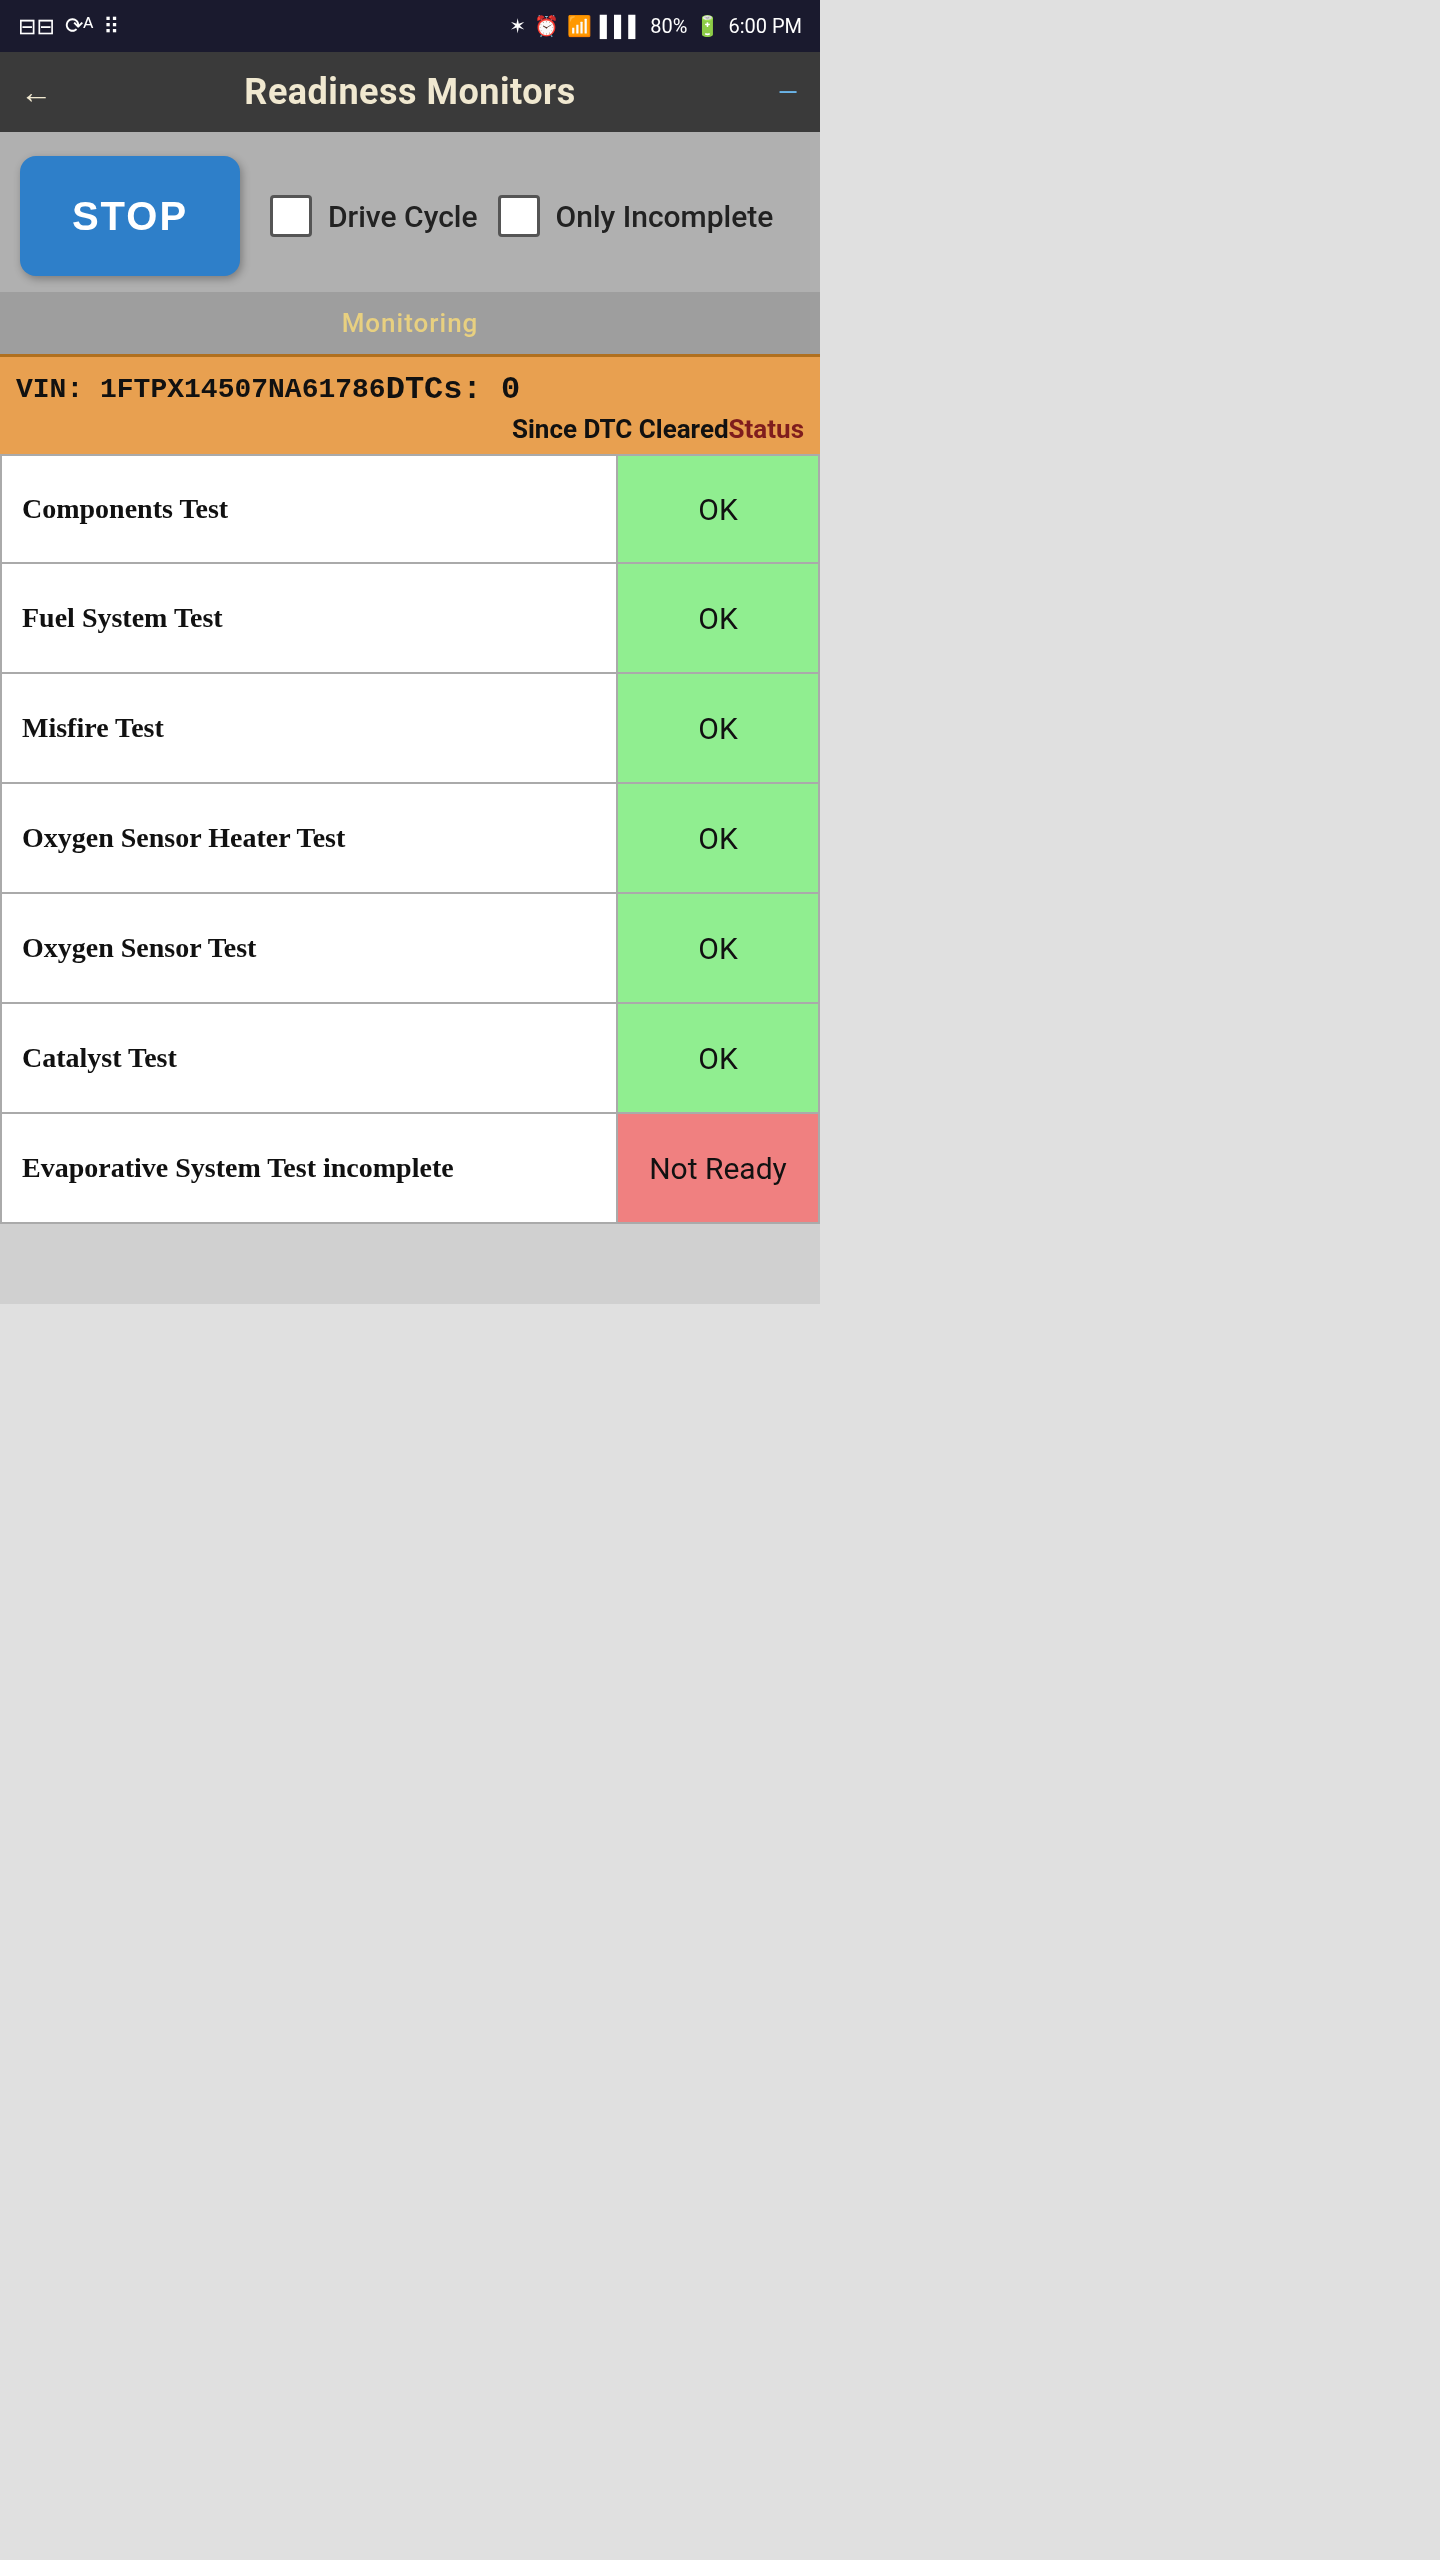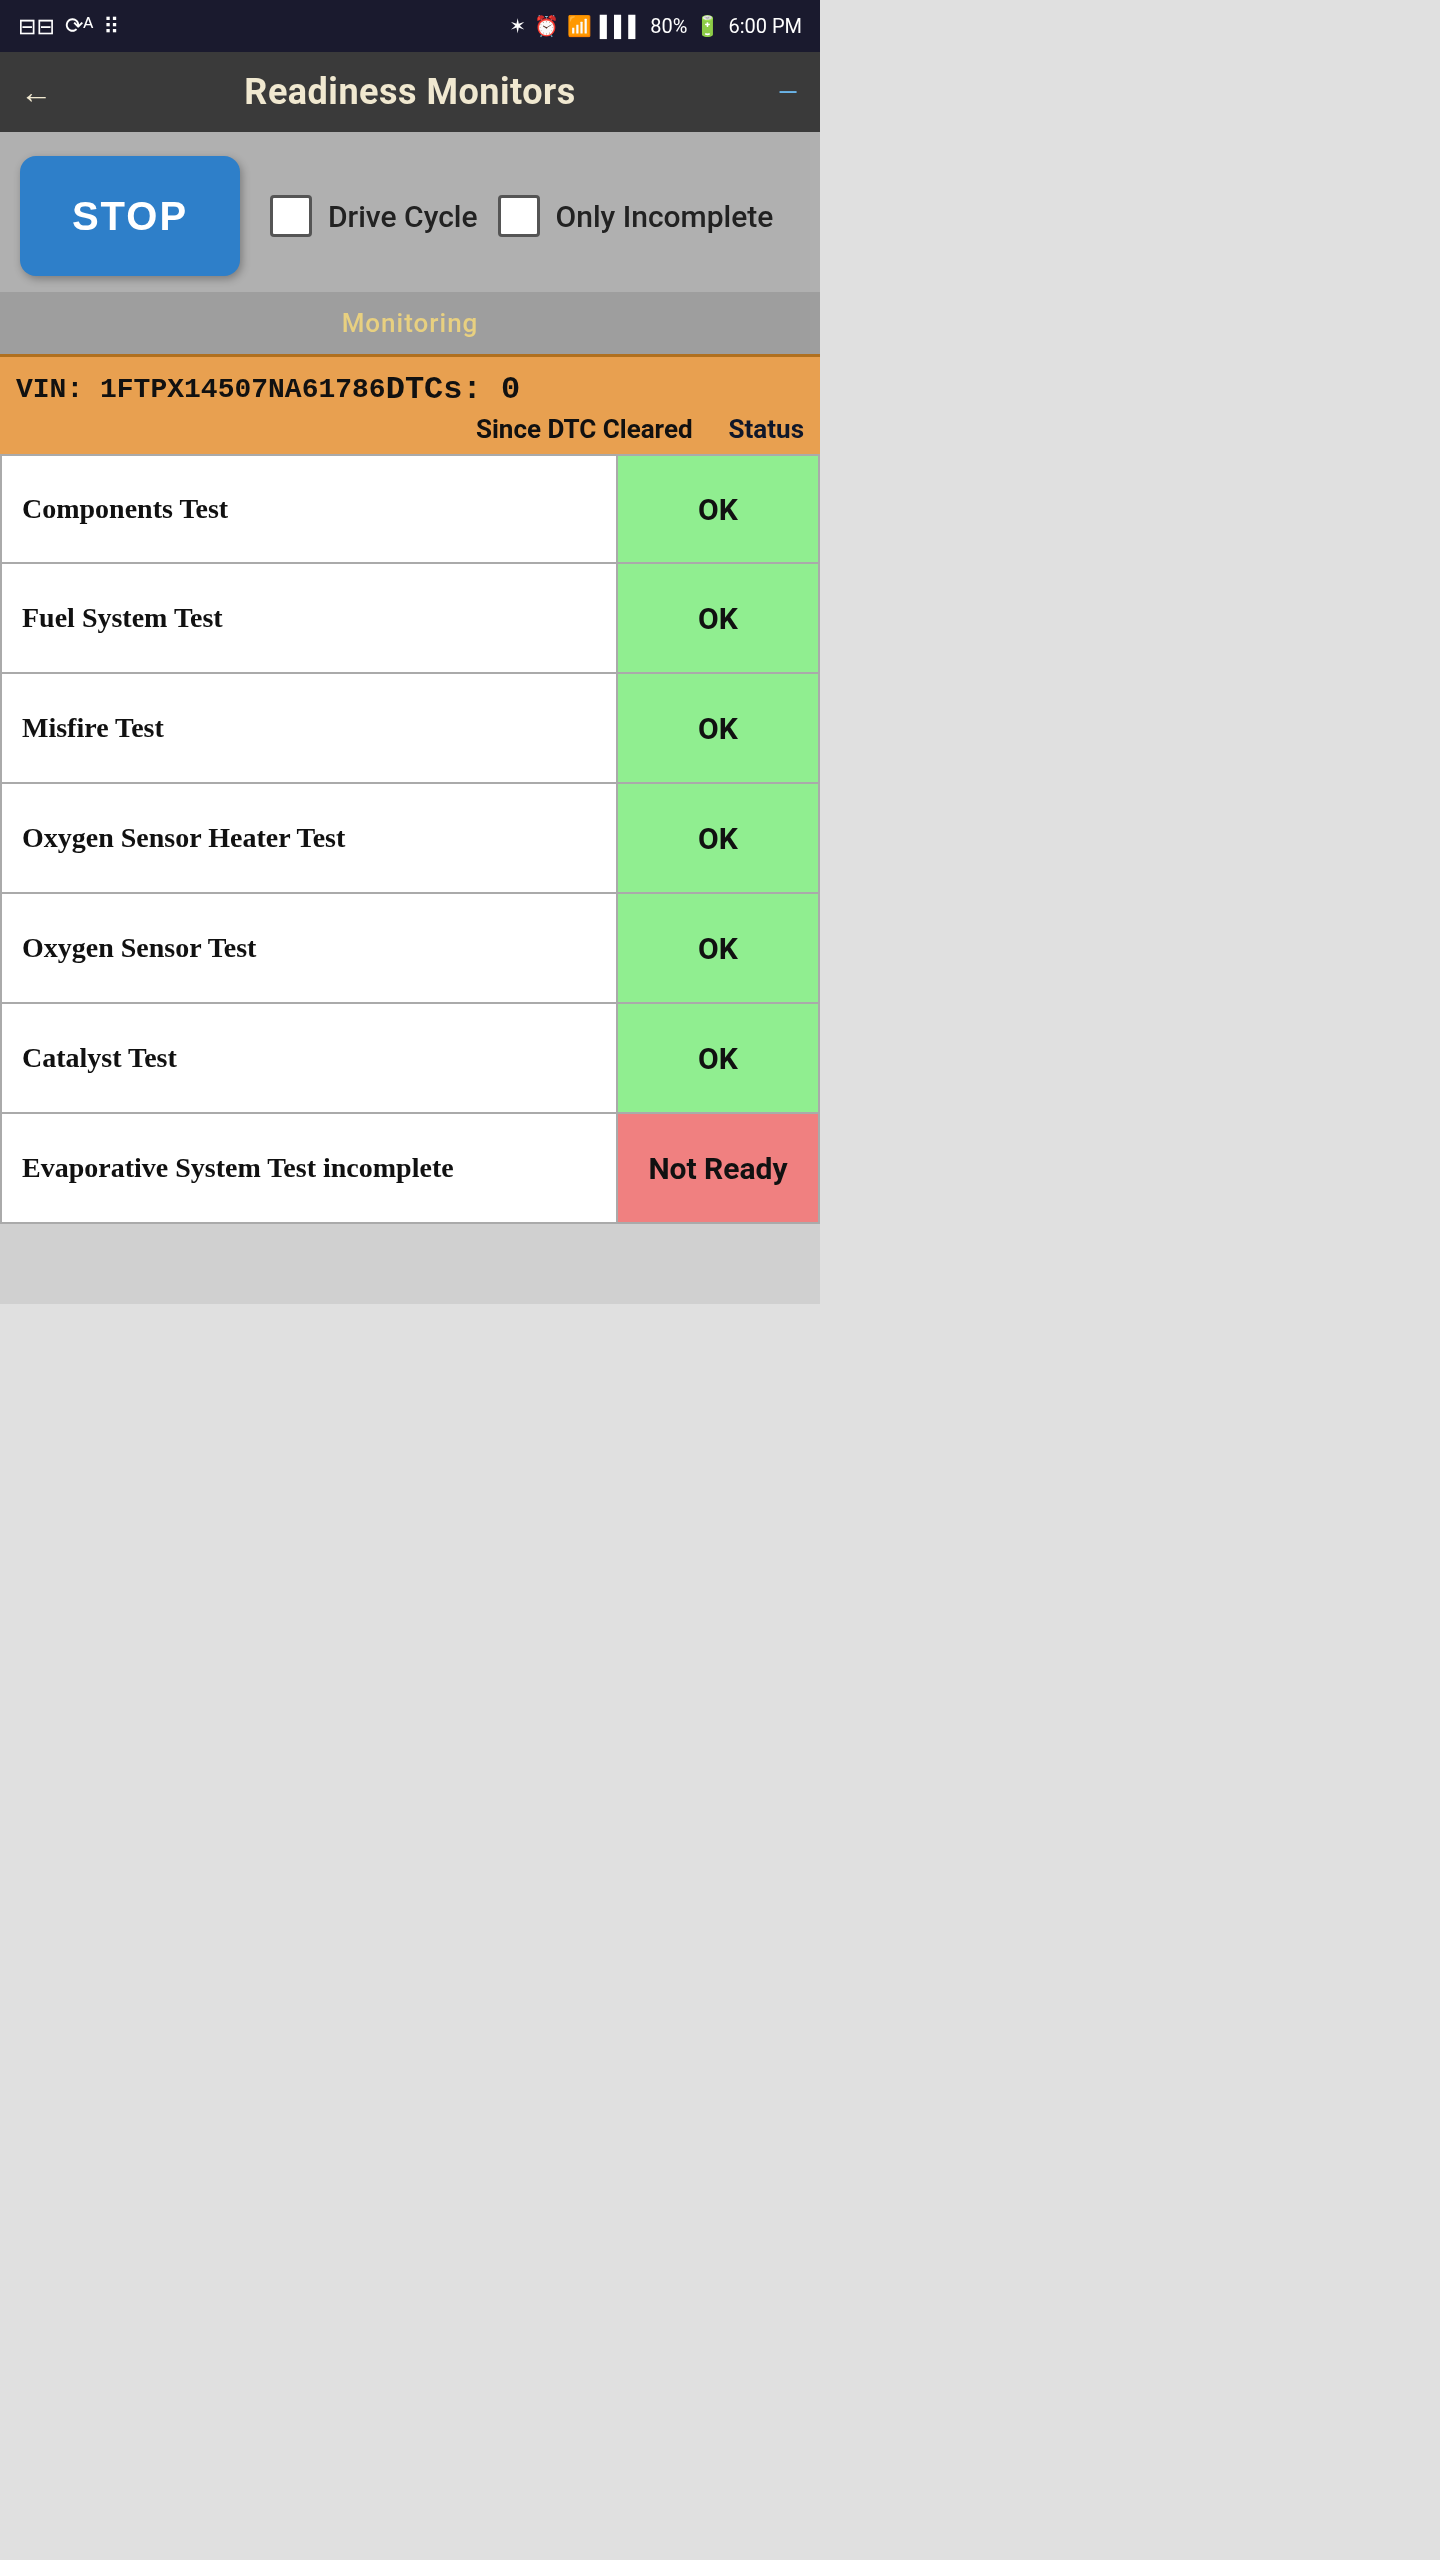--- a/index.html
+++ b/index.html
@@ -161,22 +161,21 @@
       margin-top: 6px;
     }
     .since-text {
       font-size: 26px;
       font-weight: bold;
       color: #111;
     }
     .status-header-text {
       font-size: 26px;
       font-weight: bold;
-      color: #0f172a;
-      margin-left: 36px;
+      color: #7f1d1d;
     }
 
     .monitor-row {
       display: flex;
       border-bottom: 2px solid #aaa;
       border-left: 2px solid #aaa;
       border-right: 2px solid #aaa;
       min-height: 110px;
     }
 
@@ -196,21 +195,21 @@
       background: #fff;
       font-family: Liberation Serif, serif;
     }
 
     .monitor-status {
       width: 200px;
       display: flex;
       align-items: center;
       justify-content: center;
       font-size: 30px;
-      font-weight: bold;
+      font-weight: normal;
       color: #111;
     }
 
     .status-ok {
       background: #90ee90;
     }
 
     .status-not-ready {
       background: #f08080;
     }

